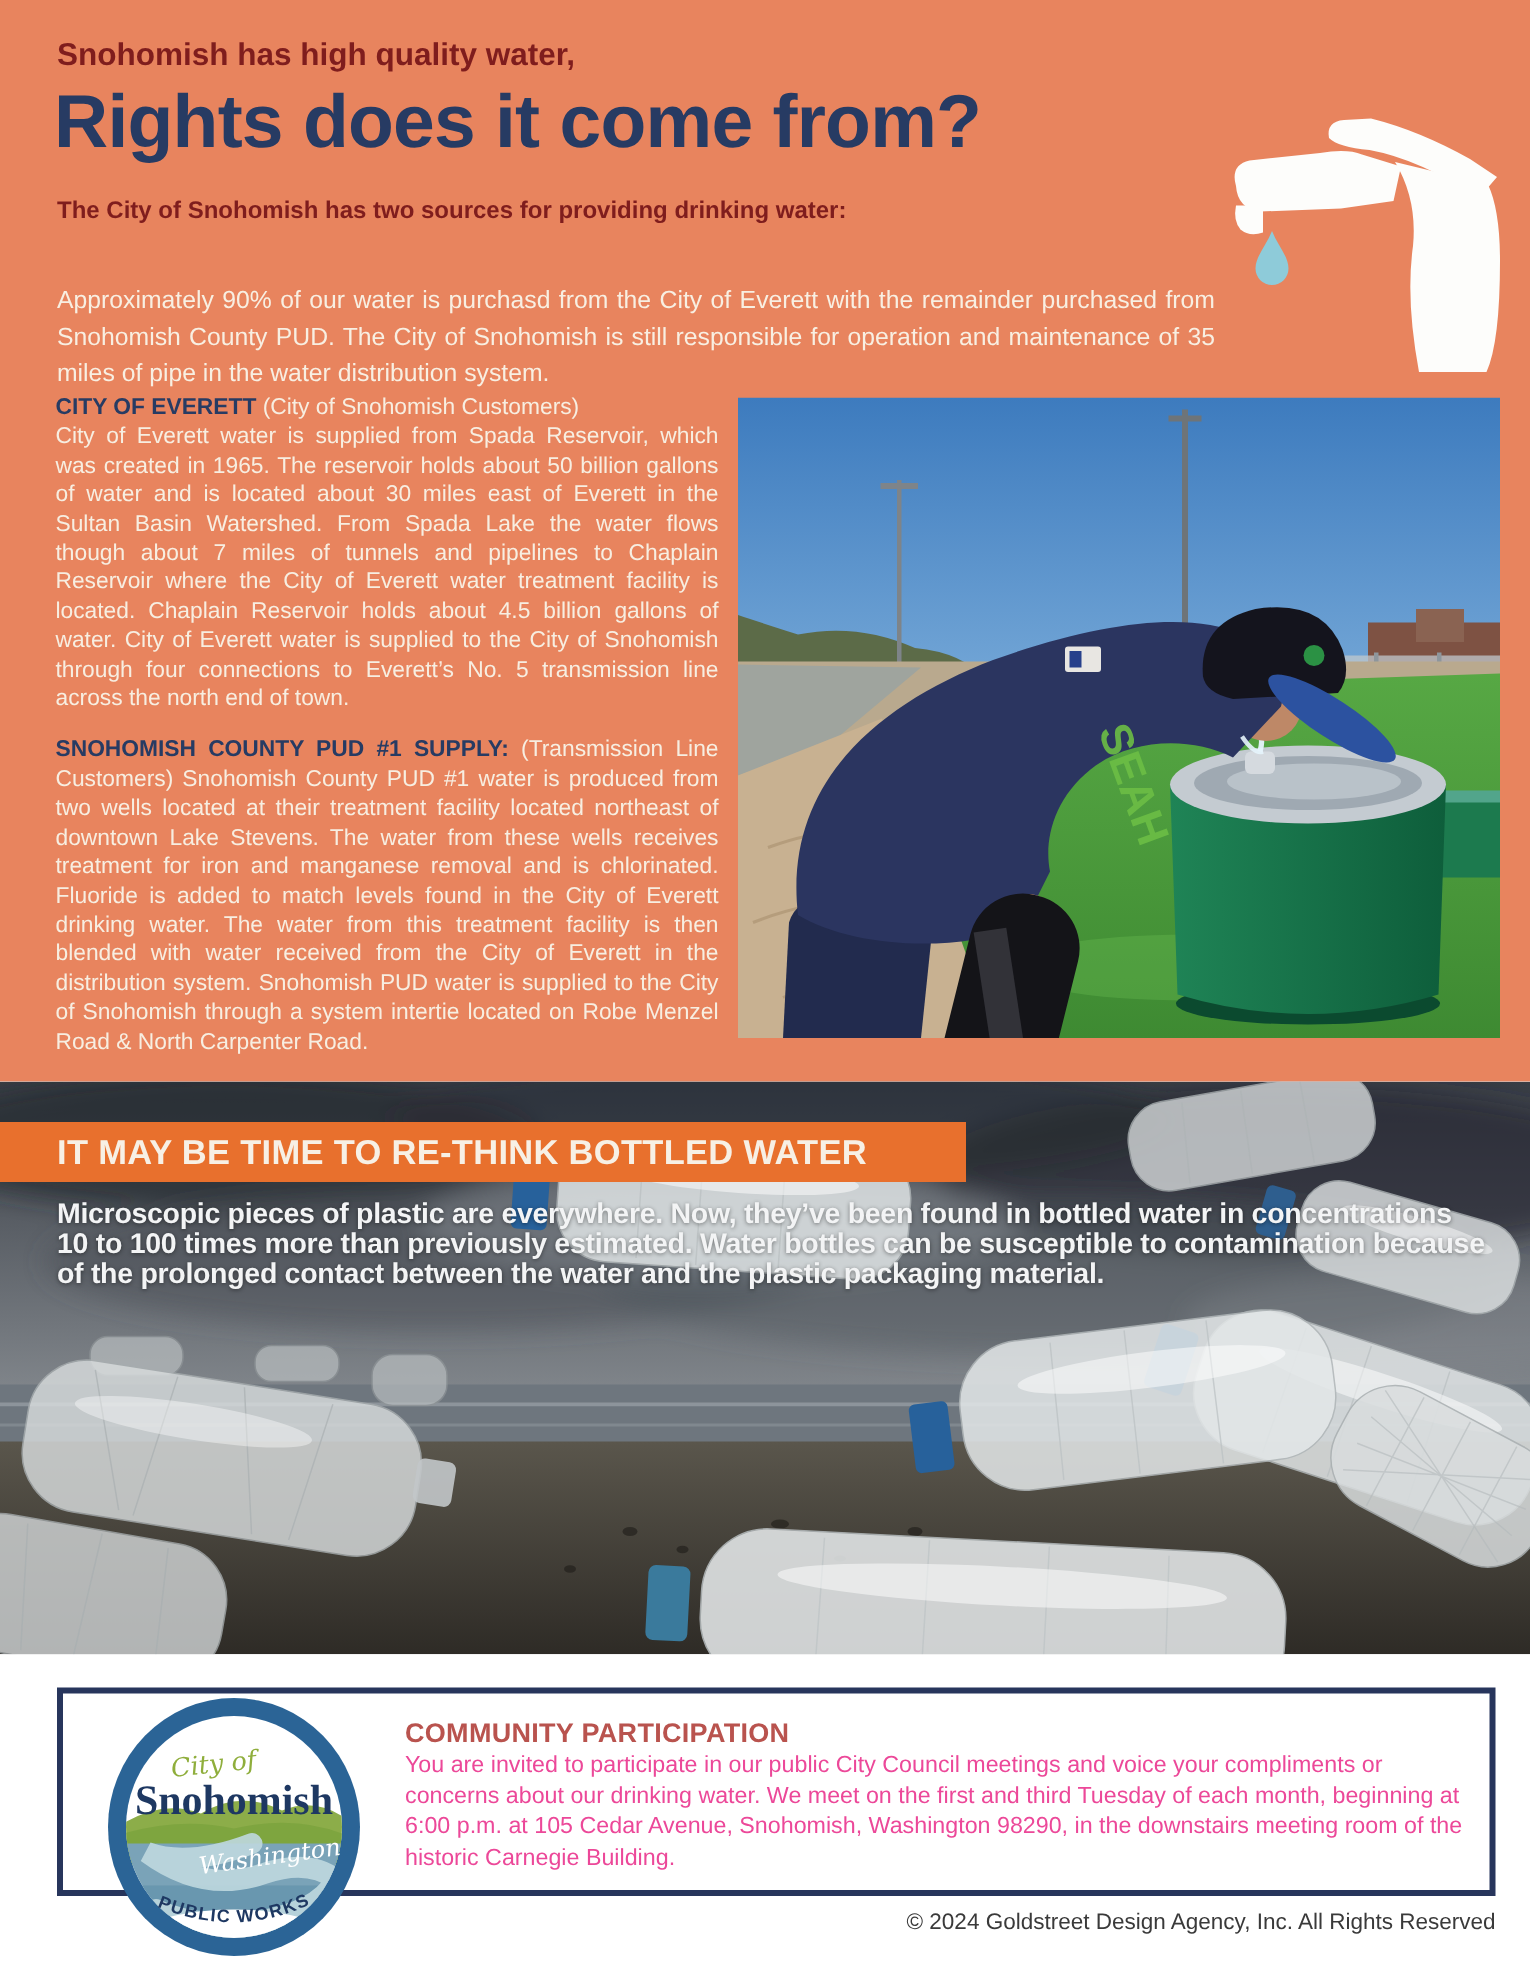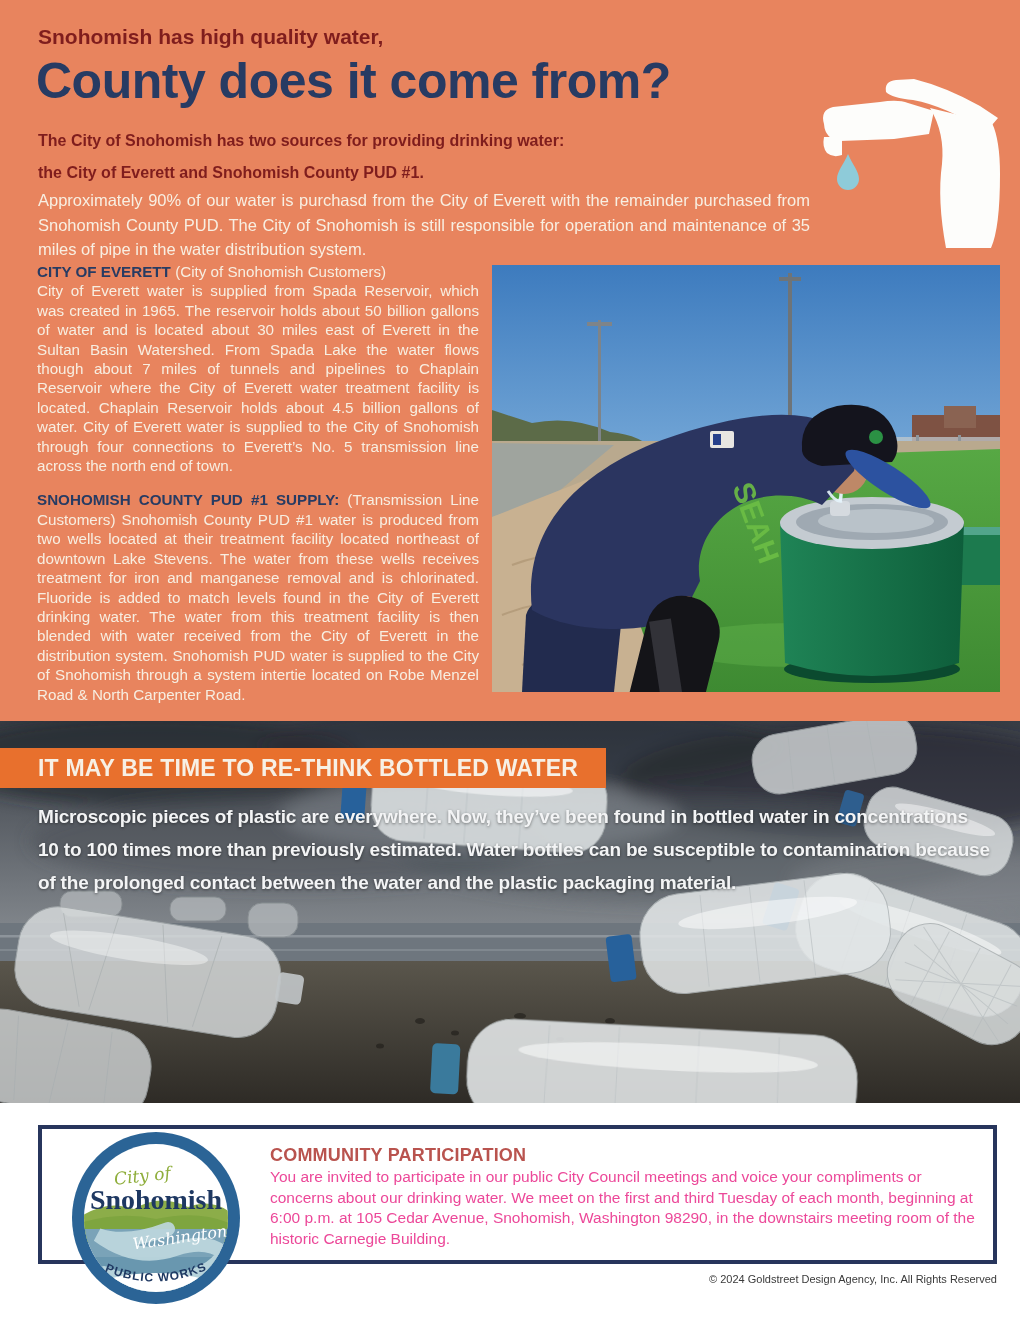--- a/index.html
+++ b/index.html
@@ -21,49 +21,48 @@
   .src-para{margin:0 0 15px 0;font-size:15.2px;line-height:19.4px;color:#F7EEE1;text-align:justify;}
   .src-head{font-weight:bold;color:#273B63;}
   .src-suffix{color:#F7EEE1;}
   .block{display:block;}
 
   .photo{position:absolute;left:492px;top:265px;width:508px;height:427px;}
 
   
   .bottled{position:absolute;left:0;top:721px;width:1020px;height:382px;overflow:hidden;}
   .beach{position:absolute;left:0;top:0;width:1020px;height:382px;}
-  .banner{position:absolute;left:0;top:27px;width:566px;height:40px;background:#E8702D;padding-left:40px;}
+  .banner{position:absolute;left:0;top:27px;width:644px;height:40px;background:#E8702D;}
   .banner-label{position:absolute;left:38px;top:0;line-height:40px;font-size:23px;font-weight:bold;
                 color:#F7F0E5;letter-spacing:0.2px;}
   .bottled-body{position:absolute;left:38px;top:79px;width:952px;font-size:19px;font-weight:bold;
-                color:#F3F4F5;line-height:33px;letter-spacing:-0.2px;margin:0;
+                color:#F3F4F5;line-height:20px;letter-spacing:-0.2px;margin:0;
                 text-shadow:0 1px 3px rgba(0,0,0,0.45);}
 
   
   .footer{position:absolute;left:0;top:1103px;width:1020px;height:217px;background:#ffffff;}
   .participation-box{position:absolute;left:38px;top:22px;width:951px;height:131px;
                      border:4px solid #27355C;background:#ffffff;}
   .logo{position:absolute;left:70px;top:28px;width:172px;height:174px;}
   .footer-heading{position:absolute;left:270px;top:42px;margin:0;font-size:18px;font-weight:bold;
                   color:#B9534E;letter-spacing:0.2px;}
   .footer-body{position:absolute;left:270px;top:64px;width:714px;margin:0;font-size:15.5px;
                color:#ec4899;line-height:20.5px;}
-  .copyright{position:absolute;right:23px;top:170px;font-size:11px;color:#3A3A3A;}
+  .copyright{position:absolute;right:23px;top:170px;font-size:15px;color:#3A3A3A;}
 </style>
 </head>
 <body>
 
 <div class="page">
 
   <section class="hero">
     <div class="kicker">Snohomish has high quality water,</div>
-    <h1 class="title">County does it come from?</h1>
+    <h1 class="title">Rights does it come from?</h1>
     <div class="subtitle">
       <span>The City of Snohomish has two sources for providing drinking water:</span><br>
-      <span>the City of Everett and Snohomish County PUD #1.</span>
     </div>
     <p class="intro">Approximately 90% of our water is purchasd from the City of Everett with the remainder purchased from Snohomish County PUD. The City of Snohomish is still responsible for operation and maintenance of 35 miles of pipe in the water distribution system.</p>
 
     <svg class="faucet" viewBox="0 0 202 180">
       <path fill="#FDFDFB" d="M68,14 Q66,3 78,2 L96,1 Q128,9 162,28 L180,40 L168,54 Q128,28 95,22 Q74,20 68,14 Z"></path>
       <path fill="#FDFDFB" d="M6,46 Q2,32 15,29 L62,24 Q80,21 90,25 L116,33 L111,56 L76,61 L22,63 Q7,61 6,46 Z"></path>
       <path fill="#FDFDFB" d="M6,59 L24,59 L24,77 Q15,80 9,75 Q4,69 6,59 Z"></path>
       <path fill="#FDFDFB" d="M112,30 L174,45 Q182,62 182,96 Q182,150 173,170 L128,170 Q119,122 124,86 Q127,55 112,30 Z"></path>
       <path fill="#8ECBD9" d="M30,76 C34,86 41,93 41,101 A11,11 0 1 1 19,101 C19,93 26,86 30,76 Z"></path>
     </svg>

